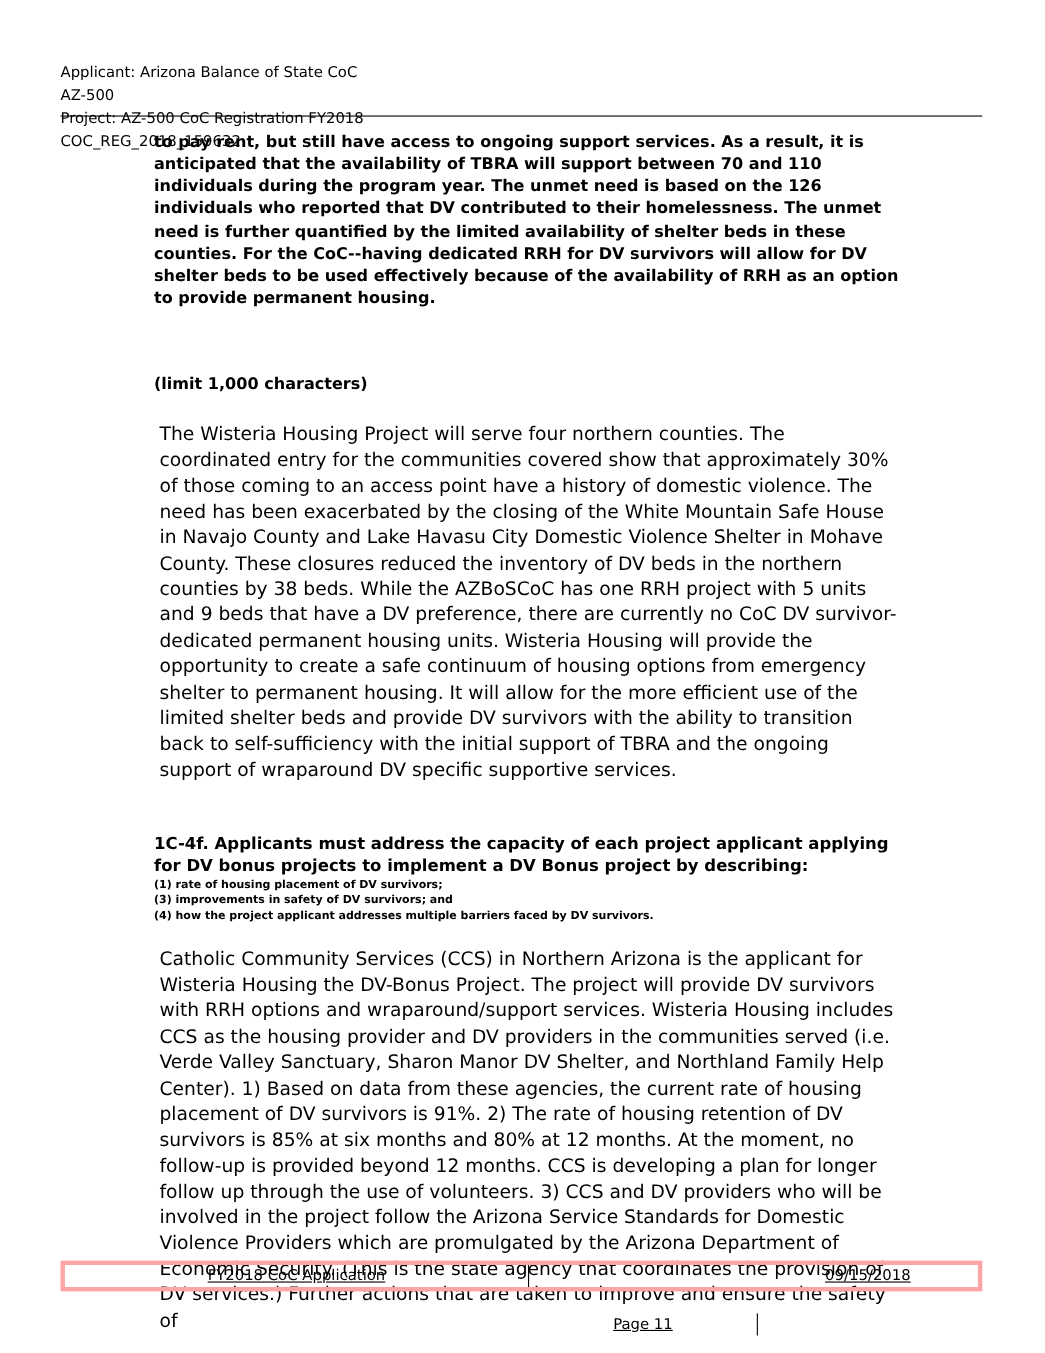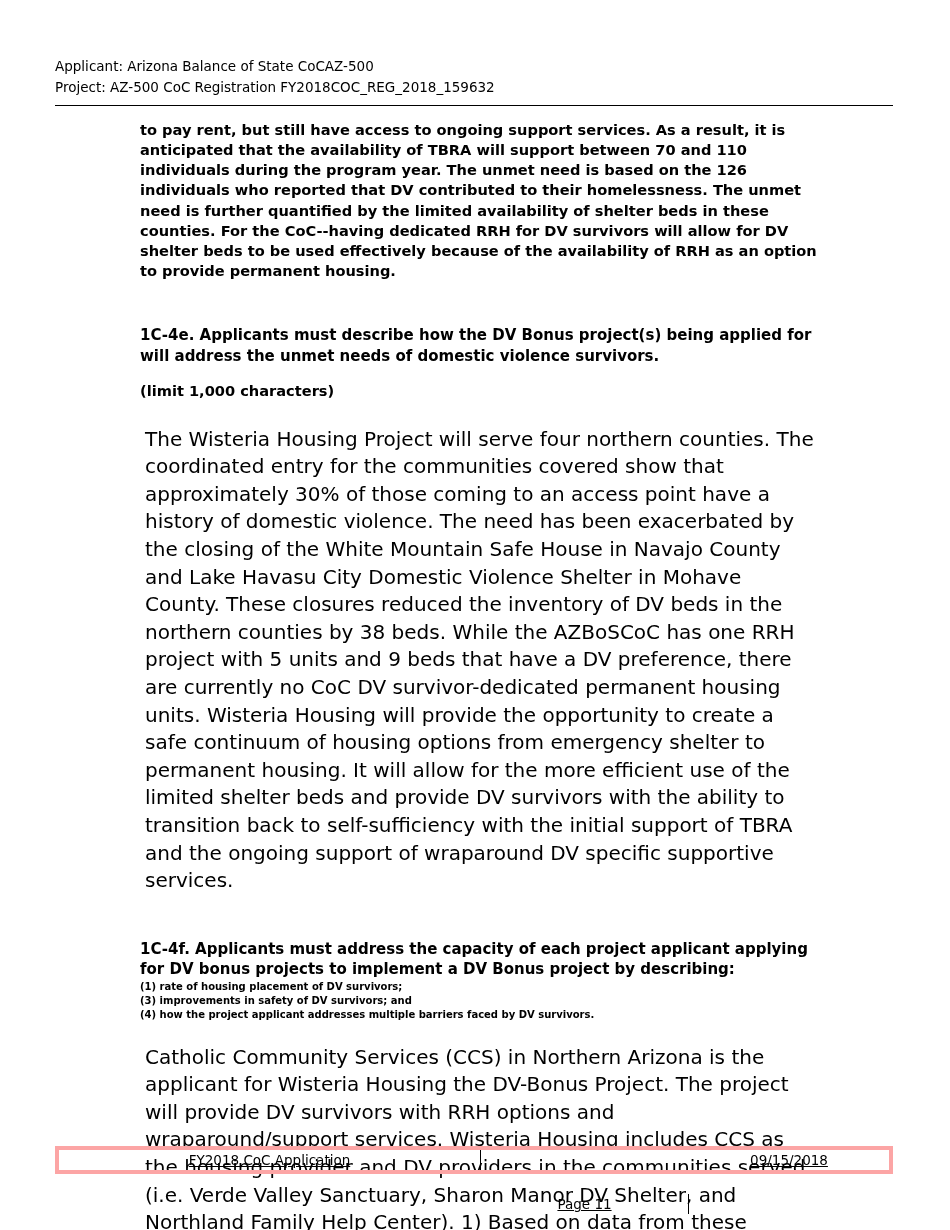--- a/index.html
+++ b/index.html
@@ -27,21 +27,23 @@
   .doc-header {
     position: absolute;
     left: 55px;
     top: 56px;
     width: 838px;
     font-size: 13.5px;
     line-height: 1.55;
   }
   .hdr-row {
     display: flex;
+    justify-content: space-between;
     align-items: baseline;
+    flex-direction: column;
   }
   .hdr-left { text-align: left; white-space: nowrap; }
   .hdr-right { text-align: right; white-space: nowrap; }
   .hdr-rule {
     position: absolute;
     left: 55px;
     top: 105px;
     width: 838px;
     height: 1px;
     background: #000000;
@@ -61,21 +63,21 @@
     text-align: left;
     font-weight: bold;
   }
   .question {
     font-size: 15px;
     line-height: 1.38;
     font-weight: bold;
     margin: 0;
   }
   .answer {
-    font-size: 20px;
+    font-size: 17px;
     line-height: 1.38;
     margin: 0;
     padding-left: 5px;
   }
   .gap-lg { height: 44px; }
   .gap-md { height: 22px; }
   .gap-sm { height: 10px; }
   .limit {
     font-size: 14.6px;
     font-weight: bold;
@@ -128,21 +130,20 @@
     </div>
   </div>
   <div class="hdr-rule"></div>
 
   <div class="body-area">
 
     <p class="para">to pay rent, but still have access to ongoing support services.  As a result, it is anticipated that the availability of TBRA will support between 70 and 110 individuals during the program year.  The unmet need is based on the 126 individuals who reported that DV contributed to their homelessness.  The unmet need is further quantified by the limited availability of shelter beds in these counties.  For the CoC--having dedicated RRH for DV survivors will allow for DV shelter beds to be used effectively because of the availability of RRH as an option to provide permanent housing.</p>
 
     <div class="gap-lg"></div>
 
-    <p class="question">1C-4e.  Applicants must describe how the DV Bonus project(s) being applied for will address the unmet needs of domestic violence survivors.</p>
     <p class="limit">(limit 1,000 characters)</p>
 
     <div class="gap-sm"></div>
 
     <p class="answer">The Wisteria Housing Project will serve four northern counties. The coordinated entry for the communities covered show that approximately 30% of those coming to an access point have a history of domestic violence. The need has been exacerbated by the closing of the White Mountain Safe House in Navajo County and Lake Havasu City Domestic Violence Shelter in Mohave County. These closures reduced the inventory of DV beds in the northern counties by 38 beds. While the AZBoSCoC has one RRH project with 5 units and 9 beds that have a DV preference, there are currently no CoC DV survivor-dedicated permanent housing units.  Wisteria Housing will provide the opportunity to create a safe continuum of housing options from emergency shelter to permanent housing.  It will allow for the more efficient use of the limited shelter beds and provide DV survivors with the ability to transition back to self-sufficiency with the initial support of TBRA and the ongoing support of wraparound DV specific supportive services.</p>
 
     <div class="gap-lg"></div>
 
     <p class="question">1C-4f.  Applicants must address the capacity of each project applicant applying for DV bonus projects to implement a DV Bonus project by describing:</p>
     <p class="qlist"> (1) rate of housing placement of DV survivors;</p>

